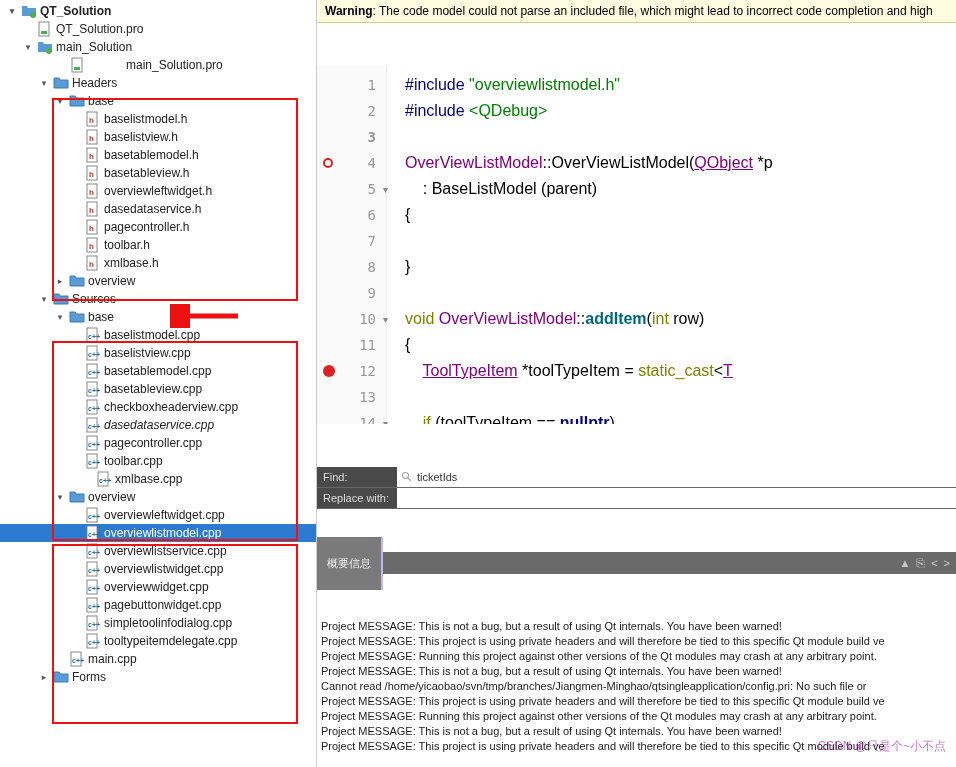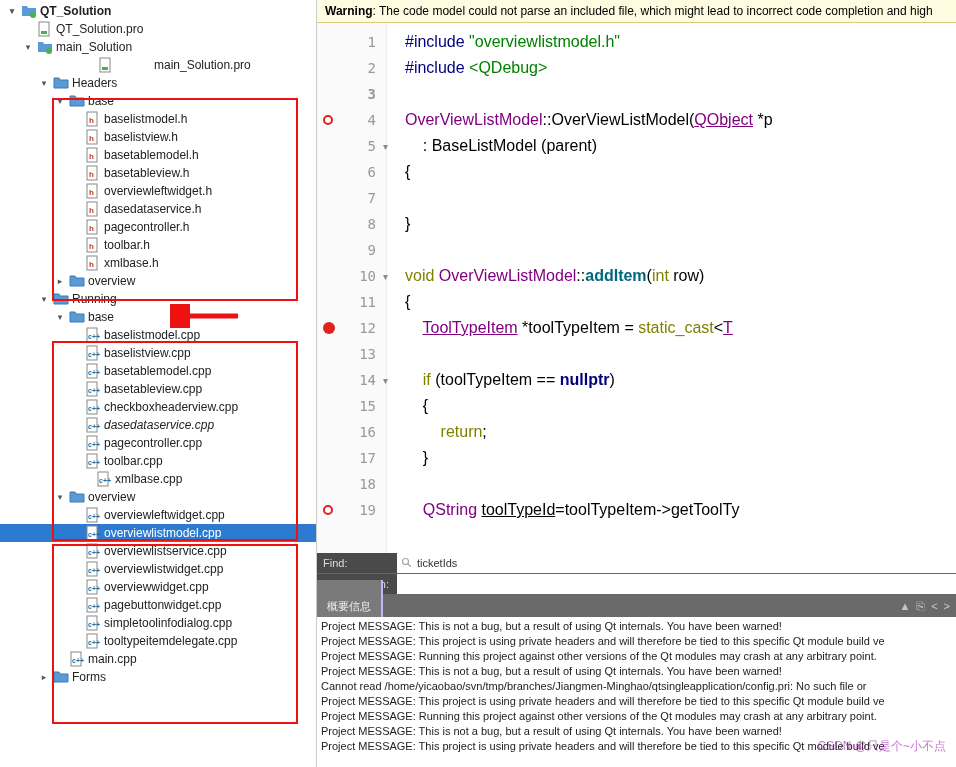--- a/index.html
+++ b/index.html
@@ -1,19 +1,19 @@
 <!DOCTYPE html>
 <html><head>
 <meta charset="utf-8">
 <style>
 * { box-sizing: border-box; margin: 0; padding: 0; font-family: "Segoe UI", Arial, sans-serif; }
 html, body { width: 956px; height: 767px; overflow: hidden; background: #fff; }
 .root { display: flex; height: 767px; }
 .sidebar { width: 317px; border-right: 1px solid #ccc; overflow-y: auto; position: relative; background: #fff; font-size: 12px; color: #222; }
-.main { flex: 1; display: flex; flex-direction: column; overflow: hidden; }
+.main { flex: 1; display: flex; flex-direction: column; overflow: hidden; gap: 43px; }
 .warning { background: #fffbe0; border-bottom: 1px solid #d8cc80; padding: 4px 8px; font-size: 12px; white-space: nowrap; overflow: hidden; }
 .warning b { font-weight: bold; }
 .editor { flex: 1; display: flex; overflow: hidden; background: #fff; }
 .gutter { width: 70px; background: #fafafa; border-right: 1px solid #eee; padding-top: 6px; }
 .gutter-row { display: flex; align-items: center; height: 26px; justify-content: flex-end; padding-right: 10px; position: relative; }
 .ln { color: #999; font-size: 14px; font-family: Consolas, monospace; }
 .bp { position: absolute; left: 6px; width: 12px; height: 12px; border-radius: 50%; }
 .bp.red { background: #d22; }
 .bp.hollow { border: 2px solid #d22; background: #fff; width: 10px; height: 10px; }
 .fold { position: absolute; right: -2px; color: #888; font-size: 10px; }
@@ -82,21 +82,21 @@
         <div class="tree-row" style="padding-left: 22px;">
           <span class="twisty">▾</span>
           <span class="ticon">
             <svg viewBox="0 0 16 16">
               <path d="M1 3h5l1 2h8v8H1z" fill="#5b9bd5"></path>
               <circle cx="12" cy="12" r="3" fill="#4caf50"></circle>
             </svg>
           </span>
           <span class="tlabel">main_Solution</span>
         </div>
-        <div class="tree-row" style="padding-left: 46px; gap: 37px;">
+        <div class="tree-row" style="padding-left: 18px; gap: 37px;">
           <span class="twisty"></span>
           <span class="ticon">
             <svg viewBox="0 0 16 16">
               <rect x="2" y="1" width="10" height="14" fill="#fff" stroke="#888"></rect>
               <rect x="4" y="10" width="6" height="3" fill="#4caf50"></rect>
             </svg>
           </span>
           <span class="tlabel">main_Solution.pro</span>
         </div>
         <div class="tree-row" style="padding-left: 38px;">
@@ -216,21 +216,21 @@
           </span>
           <span class="tlabel">overview</span>
         </div>
         <div class="tree-row" style="padding-left: 38px;">
           <span class="twisty">▾</span>
           <span class="ticon">
             <svg viewBox="0 0 16 16">
               <path d="M1 3h5l1 2h8v8H1z" fill="#5b9bd5" stroke="#3a7ab5"></path>
             </svg>
           </span>
-          <span class="tlabel">Running</span>
+          <span class="tlabel">Sources</span>
         </div>
         <div class="tree-row" style="padding-left: 54px;">
           <span class="twisty">▾</span>
           <span class="ticon">
             <svg viewBox="0 0 16 16">
               <path d="M1 3h5l1 2h8v8H1z" fill="#5b9bd5" stroke="#3a7ab5"></path>
             </svg>
           </span>
           <span class="tlabel">base</span>
         </div>

